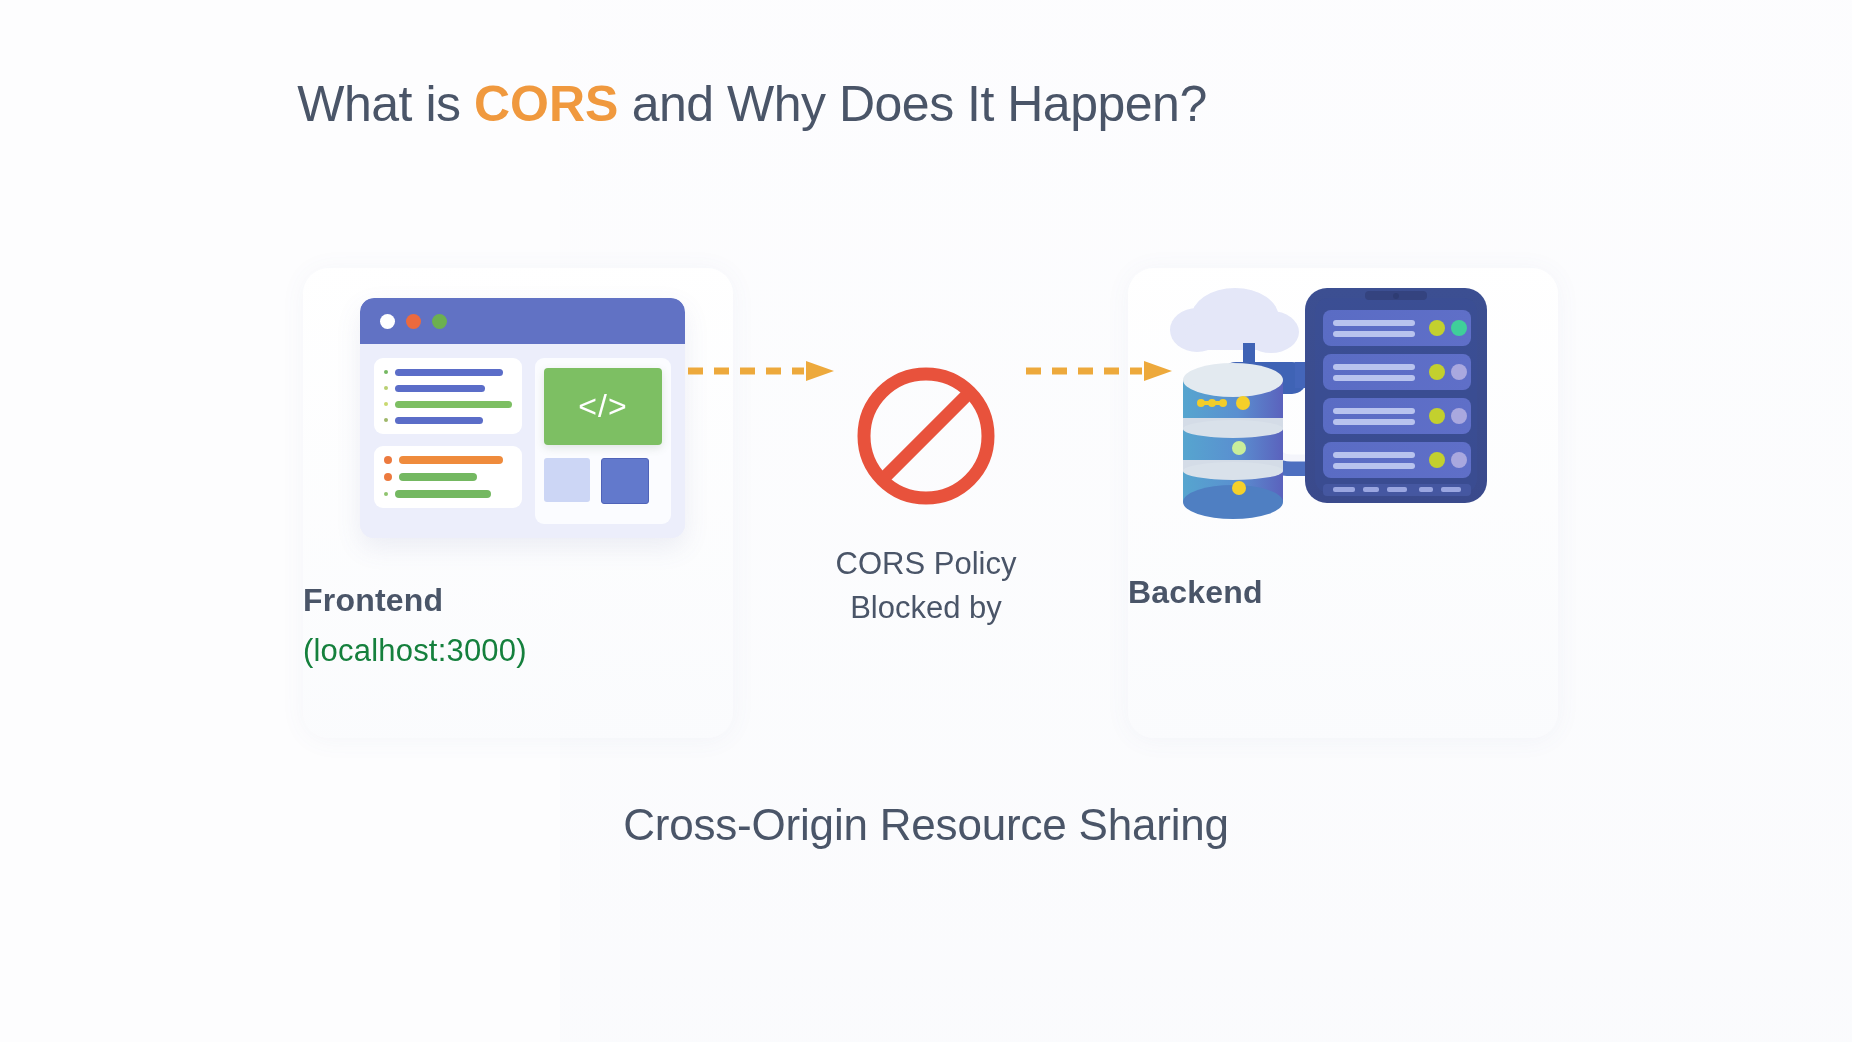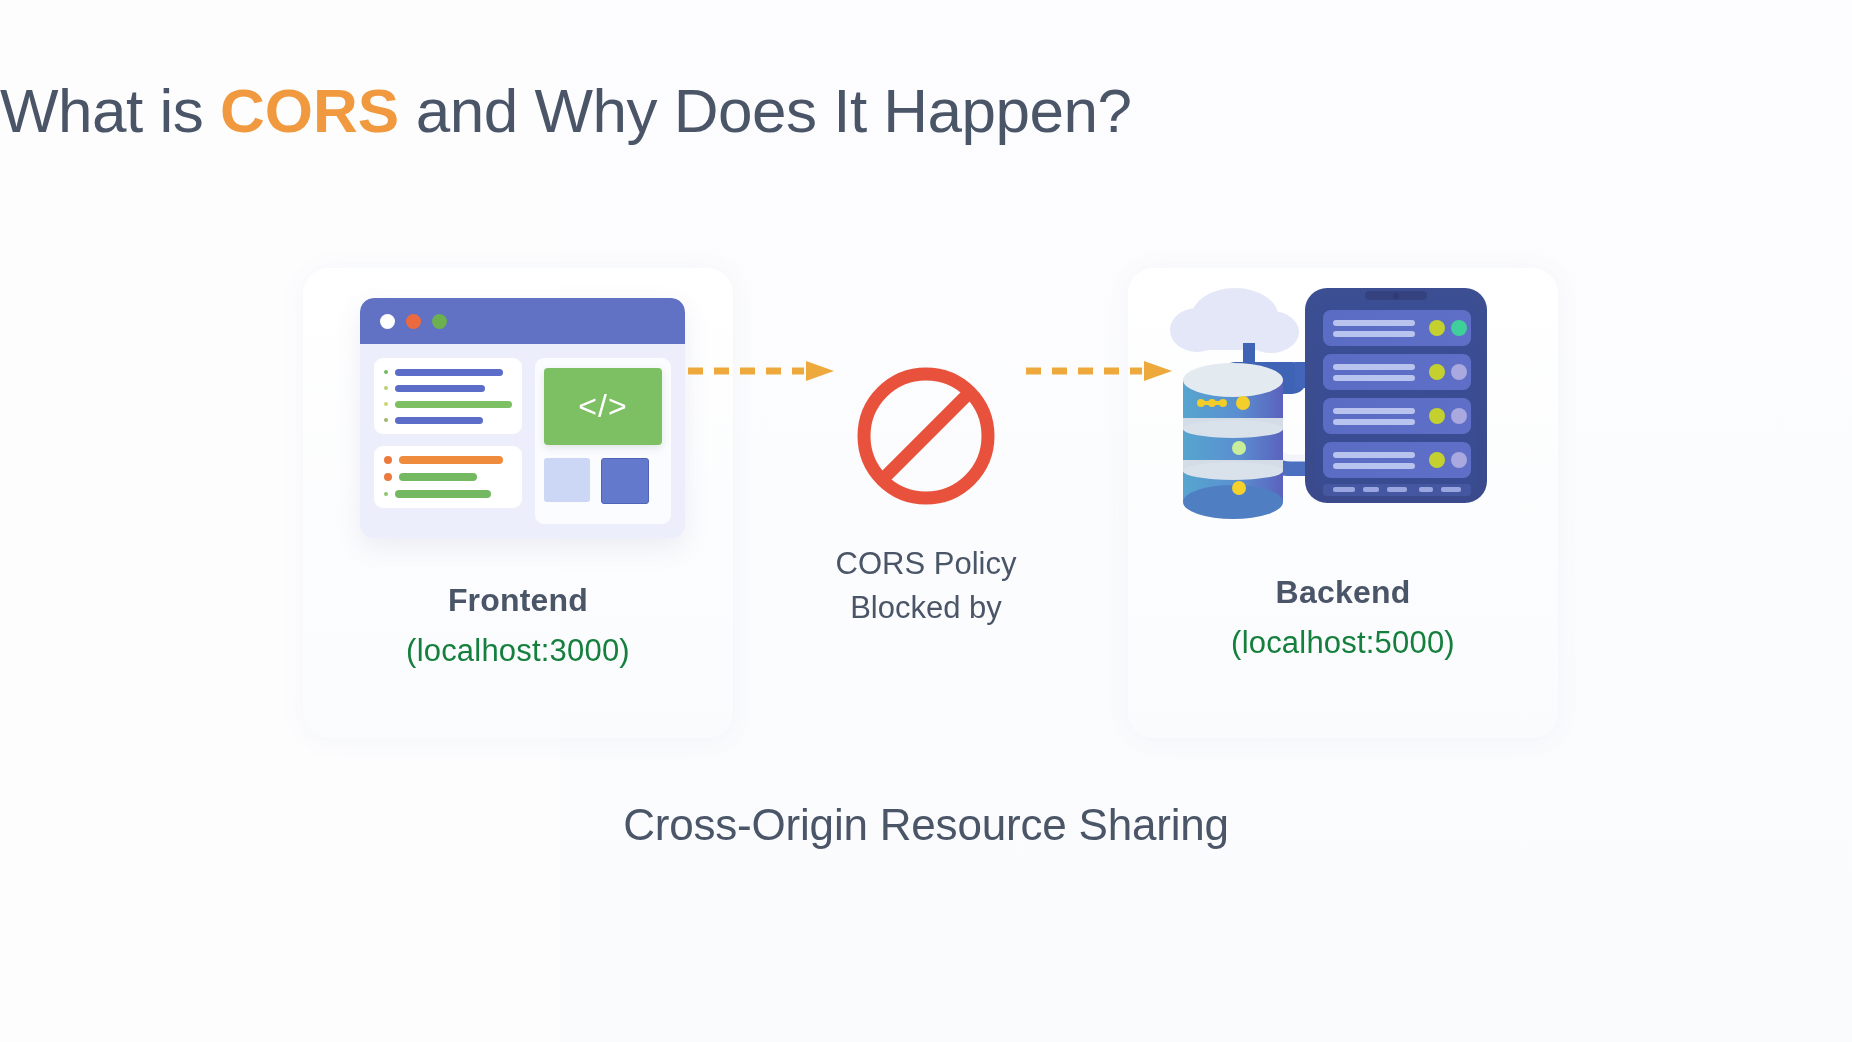--- a/index.html
+++ b/index.html
@@ -26,22 +26,22 @@
     opacity: .55;
     pointer-events: none;
   }
 
   
   .title {
     position: absolute;
     left: 0;
     top: 78px;
     width: 1504px;
-    text-align: left;
-    font-size: 62px;
+    text-align: center;
+    font-size: 50px;
     line-height: 1.05;
     letter-spacing: -0.5px;
     color: #4a5568;
     font-weight: 400;
     white-space: nowrap;
   }
   .title .accent {
     color: #f0993e;
     font-weight: 800;
     letter-spacing: 0px;
@@ -163,21 +163,21 @@
   .backend {
     position: absolute;
     left: 1165px;
     top: 8px;
     width: 340px;
     height: 285px;
   }
   .backend svg { display: block; }
 
   
-  .label-block { position: absolute; text-align: center; }
+  .label-block { position: absolute; }
   .label-left  { left: 303px;  top: 332px; width: 430px; }
   .label-right { left: 1128px; top: 324px; width: 430px; }
   .label-title {
     font-size: 32px;
     font-weight: 700;
     color: #4a5568;
     letter-spacing: .2px;
     margin-bottom: 14px;
   }
   .label-sub {
@@ -398,18 +398,17 @@
     <div class="label-sub">(localhost:3000)</div>
   </div>
 
   <div class="block-label">
     <div>CORS Policy</div>
     <div>Blocked by</div>
   </div>
 
   <div class="label-block label-right">
     <div class="label-title">Backend</div>
-    <div class="label-sub">(localhost:5000)</div>
   </div>
 
 </div>
 
 <div class="footer">Cross-Origin Resource Sharing</div>
 
 </body></html>

